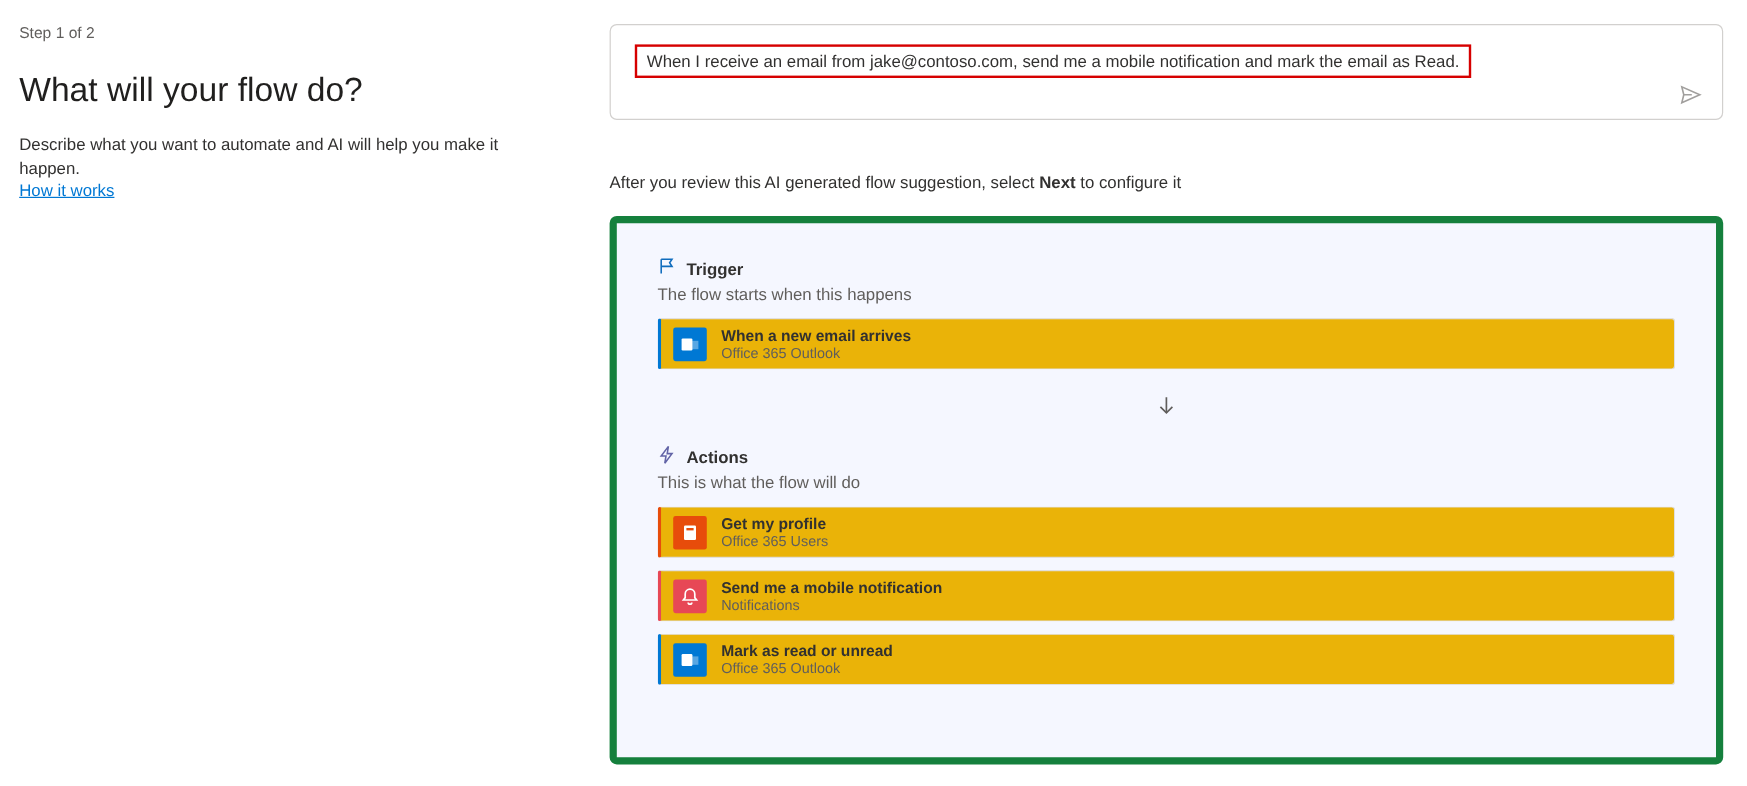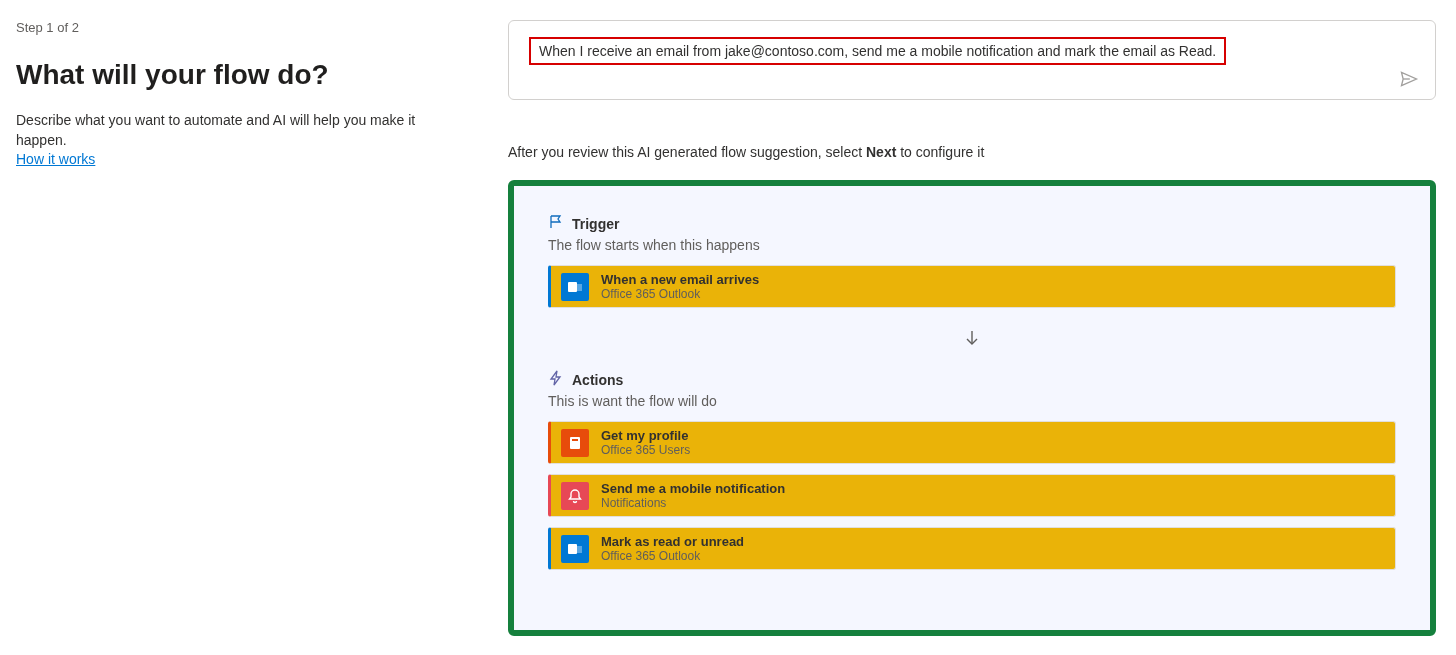--- a/index.html
+++ b/index.html
@@ -19,21 +19,21 @@
       flex: 1;
       padding: 20px 20px 20px 28px;
     }
     .step-label {
       font-size: 13px;
       color: #605e5c;
       margin-bottom: 24px;
     }
     .page-title {
       font-size: 28px;
-      font-weight: 700;
+      font-weight: 400;
       color: #201f1e;
       margin-bottom: 20px;
     }
     .page-desc {
       font-size: 14px;
       color: #323130;
       line-height: 1.4;
     }
     .link {
       color: #0078d4;
@@ -208,21 +208,21 @@
 
     <div class="section">
       <div class="section-header">
         <span class="action-icon-color">
           <svg width="16" height="16" viewBox="0 0 16 16" fill="none" stroke="currentColor" stroke-width="1.3">
             <path d="M9 1L3 9h4l-1 6 6-8H8l1-6z"></path>
           </svg>
         </span>
         <span>Actions</span>
       </div>
-      <div class="section-sub">This is want the flow will do</div>
+      <div class="section-sub">This is what the flow will do</div>
 
       <div id="action-cards-slot">
           <div class="card" style="border-left-color: rgb(231, 76, 11);">
             <div class="card-icon" style="background: rgb(231, 76, 11);">
               <svg width="16" height="16" viewBox="0 0 16 16" fill="#fff">
                 <rect x="3" y="2" width="10" height="12" rx="1"></rect>
                 <rect x="5" y="4" width="6" height="2" fill="#e74c0b"></rect>
               </svg>
             </div>
             <div class="card-body">

